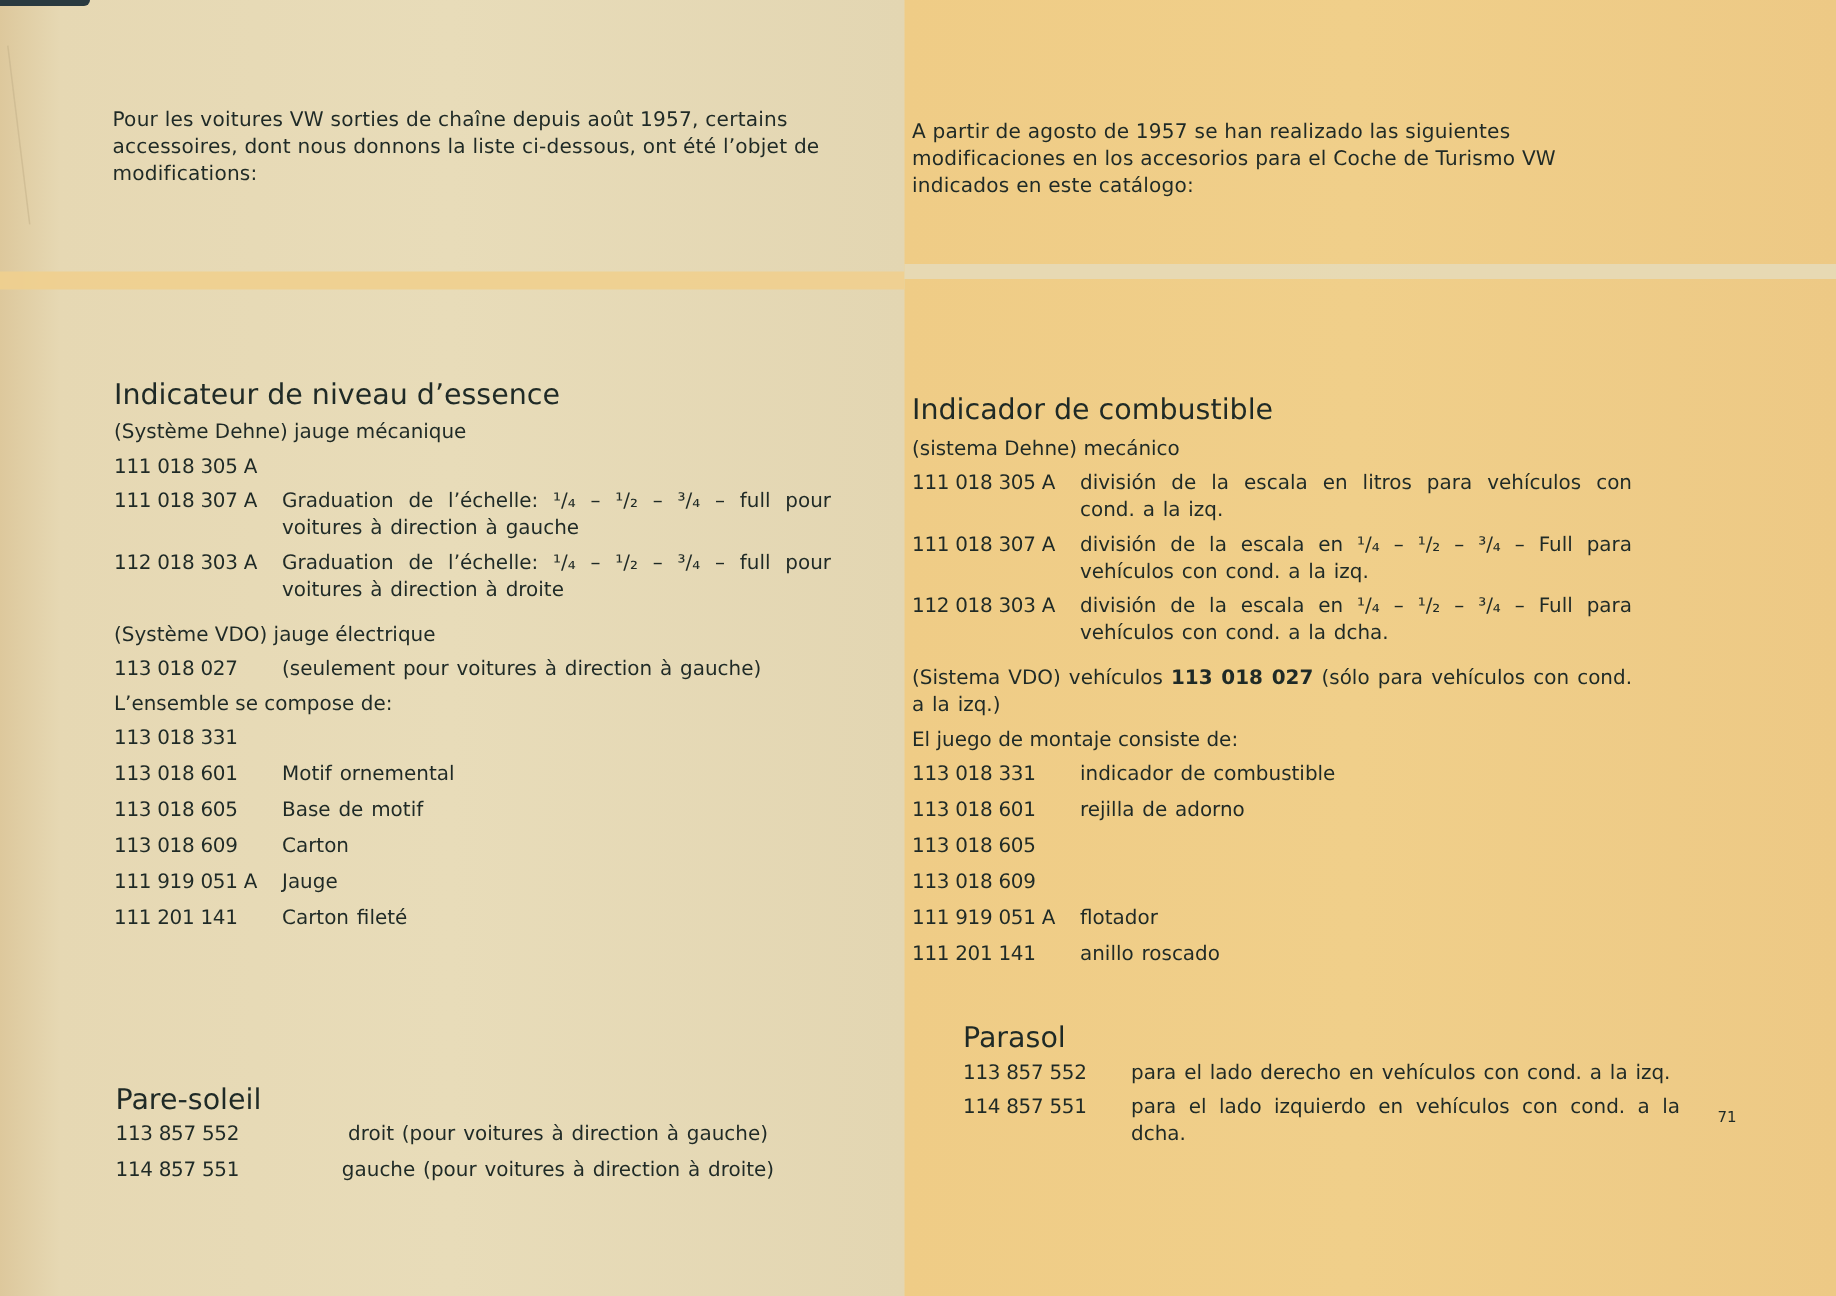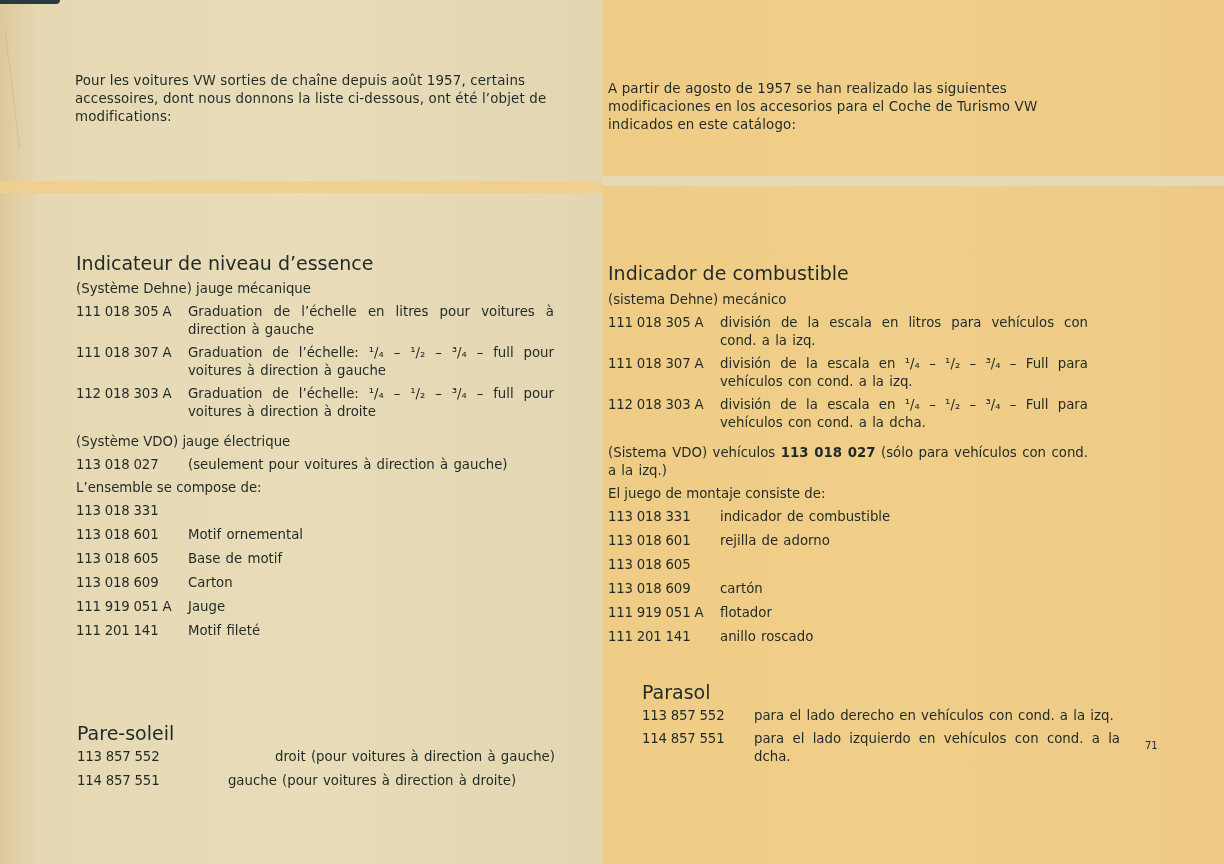--- a/index.html
+++ b/index.html
@@ -67,21 +67,20 @@
 
 <div class="intro intro-left">Pour les voitures VW sorties de chaîne depuis août 1957, certains accessoires, dont nous donnons la liste ci-dessous, ont été l’objet de modifications:</div>
 
 <div class="col col-left" style="top:254px;">
   <div class="heading">Indicateur de niveau d’essence</div>
   <div style="height:8px"></div>
   <div class="subline">(Système Dehne) jauge mécanique</div>
   <div style="height:5px"></div>
   <div class="row">
     <span class="code">111 018 305 A</span>
-    <span class="desc">Graduation de l’échelle en litres pour voitures à direction à gauche</span>
   </div>
   <div style="height:5px"></div>
   <div class="row">
     <span class="code">111 018 307 A</span>
     <span class="desc">Graduation de l’échelle: ¹/₄ – ¹/₂ – ³/₄ – full pour voitures à direction à gauche</span>
   </div>
   <div style="height:5px"></div>
   <div class="row">
     <span class="code">112 018 303 A</span>
     <span class="desc">Graduation de l’échelle: ¹/₄ – ¹/₂ – ³/₄ – full pour voitures à direction à droite</span>
@@ -115,30 +114,30 @@
     <span class="desc">Carton</span>
   </div>
   <div style="height:6px"></div>
   <div class="row">
     <span class="code">111 919 051 A</span>
     <span class="desc">Jauge</span>
   </div>
   <div style="height:6px"></div>
   <div class="row">
     <span class="code">111 201 141</span>
-    <span class="desc">Motif fileté</span>
+    <span class="desc">Carton fileté</span>
   </div>
 </div>
 
 <div class="col col-left" style="top:724px; left:77px;">
   <div class="heading">Pare-soleil</div>
   <div style="height:6px"></div>
   <div class="row">
     <span class="code">113 857 552</span>
-    <span class="desc" style="text-align:right">droit (pour voitures à direction à gauche)</span>
+    <span class="desc" style="text-align:center">droit (pour voitures à direction à gauche)</span>
   </div>
   <div style="height:6px"></div>
   <div class="row">
     <span class="code">114 857 551</span>
     <span class="desc" style="text-align:center">gauche (pour voitures à direction à droite)</span>
   </div>
 </div>
 
 <div class="intro intro-right">A partir de agosto de 1957 se han realizado las siguientes modificaciones en los accesorios para el Coche de Turismo VW indicados en este catálogo:</div>
 
@@ -179,21 +178,20 @@
     <span class="code">113 018 601</span>
     <span class="desc">rejilla de adorno</span>
   </div>
   <div style="height:6px"></div>
   <div class="row">
     <span class="code">113 018 605</span>
   </div>
   <div style="height:6px"></div>
   <div class="row">
     <span class="code">113 018 609</span>
-    <span class="desc">cartón</span>
   </div>
   <div style="height:6px"></div>
   <div class="row">
     <span class="code">111 919 051 A</span>
     <span class="desc">flotador</span>
   </div>
   <div style="height:6px"></div>
   <div class="row">
     <span class="code">111 201 141</span>
     <span class="desc">anillo roscado</span>

